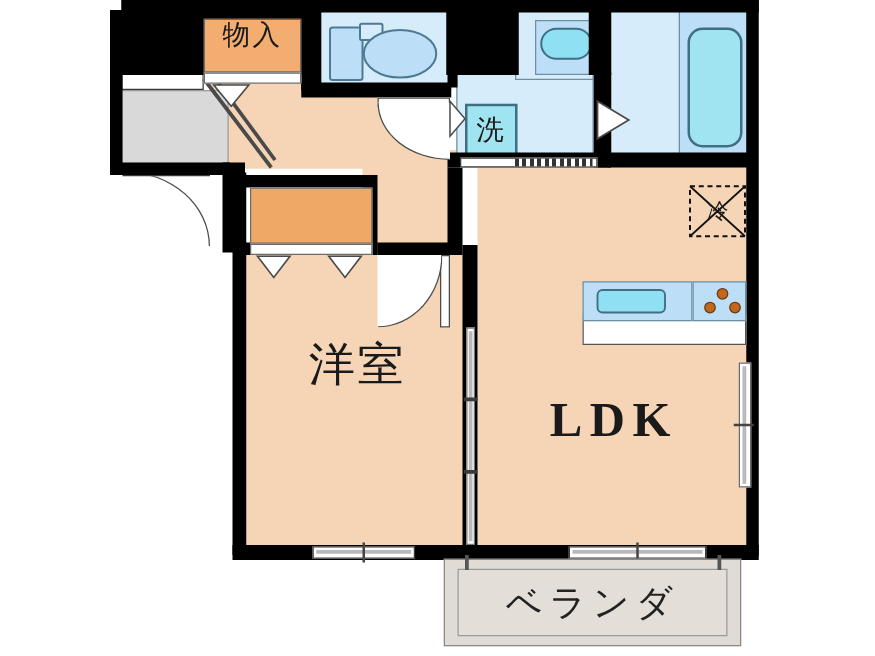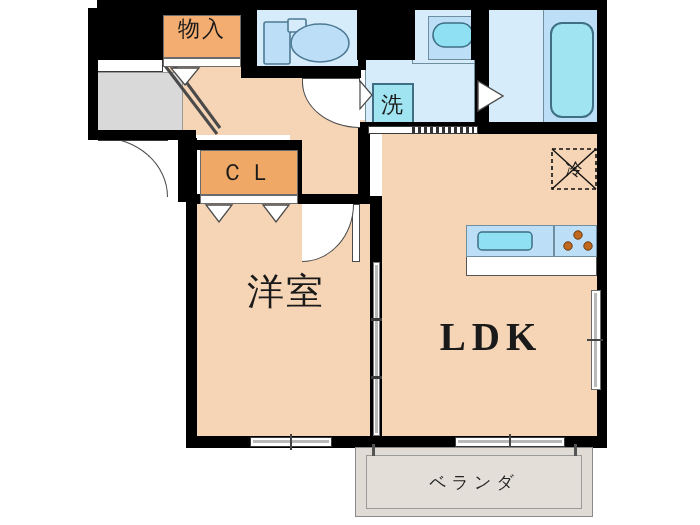--- a/index.html
+++ b/index.html
@@ -19,21 +19,21 @@
   
   .lbl{display:flex;align-items:center;justify-content:center;color:#1a1a1a;
        font-family:"Liberation Serif","DejaVu Serif",serif;line-height:1;}
   .lbl-jp{font-family:"DejaVu Serif","Liberation Serif",serif;}
   .room-name{font-size:37px;letter-spacing:2px;}
   .room-size{font-size:37px;letter-spacing:1px;}
   .ldk-name{font-size:39px;letter-spacing:6px;font-weight:600;}
   .closet-lbl{font-size:23px;letter-spacing:5px;}
   .small-jp{font-size:22px;letter-spacing:2px;}
   .tiny-jp{font-size:17px;}
-  .veranda-lbl{font-size:17px;letter-spacing:5px;color:#222;}
+  .veranda-lbl{font-size:29px;letter-spacing:5px;color:#222;}
   
   .arc{border:1.6px solid #4a4a4a;background:#ffffff;}
   .arcTR{border-radius:0 100% 0 0;}
   .arcBL{border-radius:0 0 0 100%;}
   .arcBR{border-radius:0 0 100% 0;}
   
   .winframe{background:#ffffff;border:1.4px solid #3a3a3a;}
   .winbar{background:#b9b9b9;}
   .sashV{background:#ffffff;border:1.3px solid #6a6a6a;}
   svg{display:block;overflow:visible;}
@@ -121,21 +121,20 @@
   <div class="abs wall" style="left:370px;top:436px;width:237px;height:12px;"></div>
 
   <div class="abs closet" style="left:163px;top:15px;width:78px;height:43px;background:#f3ad71;"></div>
   <div class="abs lbl lbl-jp small-jp" style="left:163px;top:15px;width:78px;height:27px;">物入</div>
   <div class="abs" style="left:163px;top:58px;width:78px;height:9px;background:#fff;border:1px solid #6b6b6b;"></div>
   <svg class="abs" style="left:170px;top:67px;" width="30" height="19" viewBox="0 0 30 19">
     <polygon points="1,1 29,1 15,18" fill="#ffffff" stroke="#4a4a4a" stroke-width="1.3"></polygon>
   </svg>
 
   <div class="abs closet" style="left:200px;top:150px;width:98px;height:45px;"></div>
-  <div class="abs lbl closet-lbl" style="left:200px;top:150px;width:98px;height:45px;">ＣＬ</div>
   <div class="abs" style="left:200px;top:195px;width:98px;height:9px;background:#fff;border:1px solid #6b6b6b;"></div>
   <svg class="abs" style="left:205px;top:204px;" width="28" height="19" viewBox="0 0 28 19">
     <polygon points="1,1 27,1 14,18" fill="#ffffff" stroke="#4a4a4a" stroke-width="1.3"></polygon>
   </svg>
   <svg class="abs" style="left:262px;top:204px;" width="28" height="19" viewBox="0 0 28 19">
     <polygon points="1,1 27,1 14,18" fill="#ffffff" stroke="#4a4a4a" stroke-width="1.3"></polygon>
   </svg>
 
   <div class="abs" style="left:302px;top:78px;width:58px;height:8px;background:#fff;border:1.3px solid #4a4a4a;"></div>
   <div class="abs arc arcBL" style="left:302px;top:82px;width:58px;height:46px;border-right:none;border-top:none;"></div>

